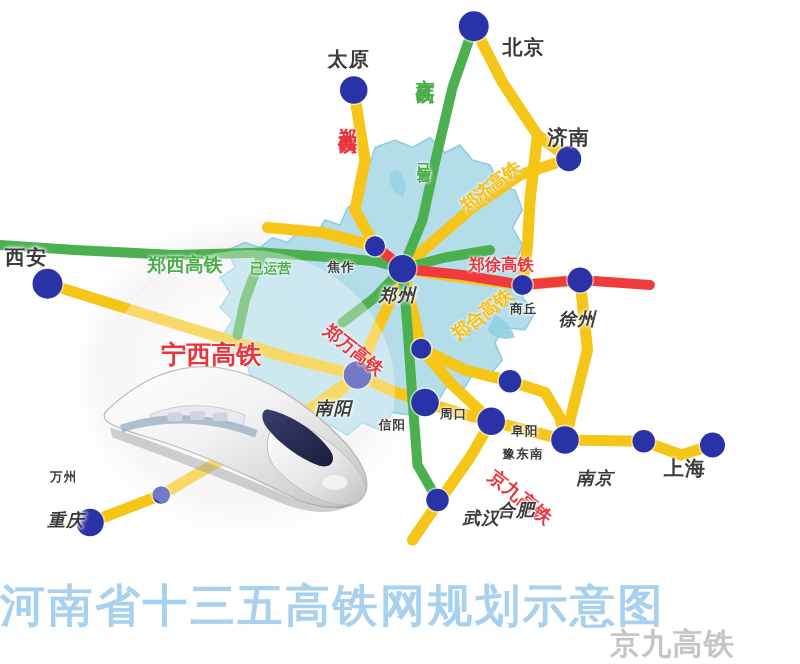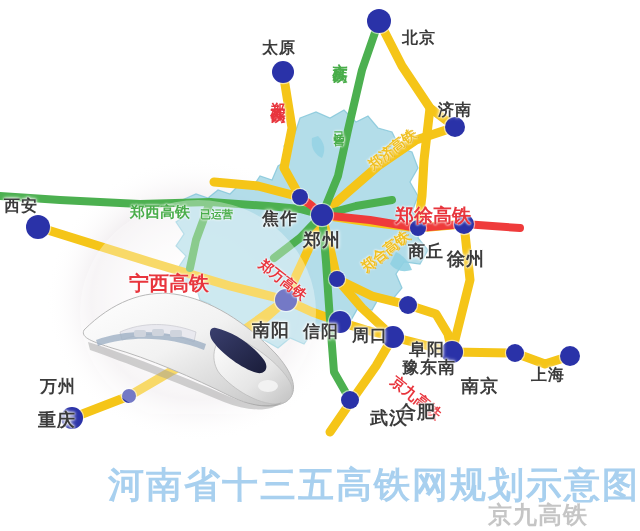--- a/index.html
+++ b/index.html
@@ -14,43 +14,43 @@
 
   
   .city-label{
     position:absolute;color:#3b3b3b;font-weight:bold;
     font-family:"DejaVu Sans","Liberation Sans",sans-serif;
     white-space:nowrap;letter-spacing:1px;
     text-shadow:0 0 2px #fff,0 0 3px #fff,0 0 4px #fff;
     pointer-events:none;
   }
   .big{font-size:16px;}
-  .med{font-size:18px;}
-  .sml{font-size:17px;}
+  .med{font-size:14px;font-style:italic;}
+  .sml{font-size:10px;}
 
   
   .line-label{
     position:absolute;font-weight:bold;white-space:nowrap;
     font-family:"DejaVu Sans","Liberation Sans",sans-serif;
     text-shadow:0 0 2px #fff,0 0 3px #fff;
   }
   .vert{writing-mode:vertical-rl;text-orientation:upright;letter-spacing:2px;}
   .red-lbl{color:#e8353d;}
   .green-lbl{color:#49ad4a;}
   .yellow-lbl{color:#f0c020;text-shadow:0 0 2px #fff,0 0 3px #fff,1px 1px 0 #e0a800;}
 
   
   #train{position:absolute;left:78px;top:182px;width:252px;height:232px;pointer-events:none;}
 
   
   #title-bar{
     position:absolute;left:0;bottom:0;width:640px;height:84px;background:#fff;
   }
   #title{
-    position:absolute;left:0;top:14px;width:640px;text-align:right;
+    position:absolute;left:0;top:14px;width:640px;text-align:left;
     font-family:"DejaVu Sans","Liberation Sans",sans-serif;
     font-size:36px;font-weight:bold;color:#a8d0ef;letter-spacing:2px;
     -webkit-text-stroke:0px;
   }
   #watermark{
     position:absolute;left:488px;top:52px;
     font-family:"DejaVu Sans","Liberation Sans",sans-serif;
     font-size:24px;font-weight:bold;color:rgba(150,150,150,.55);
     letter-spacing:1px;
   }
@@ -239,42 +239,42 @@
     <path d="M10,160 C48,172 100,192 150,214 C170,223 190,226 204,220
          C194,230 170,230 146,220 C98,200 46,180 12,168 Z" fill="#9a9a9a" opacity="0.45"></path>
 
     <ellipse cx="190" cy="204" rx="10" ry="6" fill="#f4f4f4" opacity="0.9"></ellipse>
   </svg>
 
   <div id="linelabels">
       <div class="line-label red-lbl vert" style="left: 268px; top: 90px; font-size: 15px; transform-origin: left top;">郑太高铁</div>
       <div class="line-label green-lbl vert" style="left: 330px; top: 50px; font-size: 15px; transform-origin: left top;">京广高铁</div>
       <div class="line-label green-lbl vert" style="left: 330px; top: 122px; font-size: 11px; transform-origin: left top;">已运营</div>
-      <div class="line-label green-lbl" style="left: 130px; top: 203px; font-size: 15px; transform-origin: left top; text-align: center;">郑西高铁</div>
+      <div class="line-label green-lbl" style="left: 118px; top: 203px; font-size: 15px; transform-origin: left top; text-align: center;">郑西高铁</div>
       <div class="line-label green-lbl" style="left: 200px; top: 207px; font-size: 11px; transform-origin: left top;">已运营</div>
-      <div class="line-label red-lbl" style="left: 395px; top: 203px; font-size: 19px; transform-origin: left top;">郑徐高铁</div>
+      <div class="line-label red-lbl" style="left: 375px; top: 203px; font-size: 13px; transform-origin: left top;">郑徐高铁</div>
       <div class="line-label yellow-lbl" style="left: 365px; top: 160px; font-size: 14px; transform: rotate(-38deg); transform-origin: left top;">郑济高铁</div>
       <div class="line-label red-lbl" style="left: 129px; top: 270px; font-size: 20px; transform-origin: left top;">宁西高铁</div>
       <div class="line-label red-lbl" style="left: 266px; top: 256px; font-size: 14px; transform: rotate(38deg); transform-origin: left top;">郑万高铁</div>
       <div class="line-label yellow-lbl" style="left: 358px; top: 262px; font-size: 14px; transform: rotate(-38deg); transform-origin: left top;">郑合高铁</div>
       <div class="line-label red-lbl" style="left: 398px; top: 372px; font-size: 15px; transform: rotate(38deg); transform-origin: left top;">京九高铁</div>
     </div>
 
   <div id="citylabels">
       <div class="city-label big" style="left: 262px; top: 38px;">太原</div>
       <div class="city-label big" style="left: 402px; top: 28px;">北京</div>
       <div class="city-label big" style="left: 438px; top: 100px;">济南</div>
       <div class="city-label big" style="left: 4px; top: 196px;">西安</div>
       <div class="city-label sml" style="left: 262px; top: 207px;">焦作</div>
       <div class="city-label med" style="left: 303px; top: 228px;">郑州</div>
       <div class="city-label sml" style="left: 408px; top: 240px; font-family: Liberation Serif, serif;">商丘</div>
       <div class="city-label med" style="left: 447px; top: 247px;">徐州</div>
       <div class="city-label sml" style="left: 352px; top: 296px; margin-top: 28px;">周口</div>
       <div class="city-label med" style="left: 252px; top: 318px;">南阳</div>
-      <div class="city-label sml" style="left: 303px; top: 320px; font-family: Liberation Mono, monospace;">信阳</div>
+      <div class="city-label sml" style="left: 303px; top: 333px; font-family: Liberation Mono, monospace;">信阳</div>
       <div class="city-label sml" style="left: 409px; top: 338px;">阜阳</div>
       <div class="city-label sml" style="left: 402px; top: 356px; text-align: right;">豫东南</div>
       <div class="city-label med" style="left: 398px; top: 374px; margin-top: 26px;">合肥</div>
       <div class="city-label med" style="left: 461px; top: 374px;">南京</div>
       <div class="city-label big" style="left: 531px; top: 365px;">上海</div>
       <div class="city-label med" style="left: 370px; top: 406px;">武汉</div>
       <div class="city-label sml" style="left: 40px; top: 375px;">万州</div>
       <div class="city-label med" style="left: 38px; top: 408px;">重庆</div>
     </div>
 

